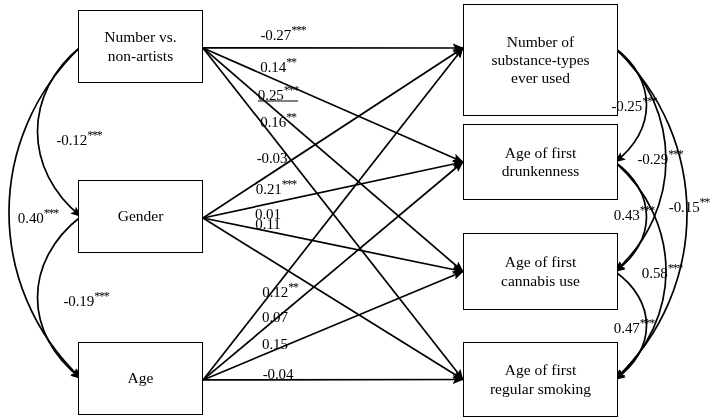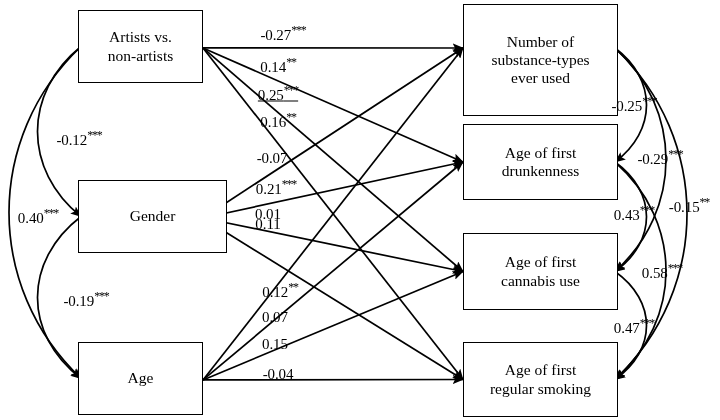--- a/index.html
+++ b/index.html
@@ -71,24 +71,24 @@
         <path d="M615,48 C683,109.4625 683,210.0375 615,271.5"></path>
         <path d="M615,48 C711,139.16250000000002 711,288.3375 615,379.5"></path>
         <path d="M615,162 C657,192.1125 657,241.3875 615,271.5"></path>
         <path d="M615,271.5 C657,301.2 657,349.8 615,379.5"></path>
         <path d="M615,162 C683,221.8125 683,319.6875 615,379.5"></path>
       </g>
   </svg>
 
   <div id="nodes">
       <div class="node" style="left: 78px; top: 10px; width: 125px; height: 73px;">
-        <span>Artists vs.
+        <span>Number vs.
 non-artists</span>
       </div>
-      <div class="node" style="left: 78px; top: 180px; width: 149px; height: 73px;">
+      <div class="node" style="left: 78px; top: 180px; width: 125px; height: 73px;">
         <span>Gender</span>
       </div>
       <div class="node" style="left: 78px; top: 342px; width: 125px; height: 73px;">
         <span>Age</span>
       </div>
       <div class="node" style="left: 463px; top: 4px; width: 155px; height: 112px;">
         <span>Number of
 substance-types
 ever used</span>
       </div>
@@ -103,21 +103,21 @@
       <div class="node" style="left: 463px; top: 342px; width: 155px; height: 75px;">
         <span>Age of first
 regular smoking</span>
       </div>
     </div>
   <div id="labels">
       <div class="lbl" style="left: 283px; top: 33px;">-0.27<sup>***</sup></div>
       <div class="lbl" style="left: 278px; top: 65px;">0.14<sup>**</sup></div>
       <div class="lbl" style="left: 278px; top: 93px; text-decoration: underline;">0.25<sup>***</sup></div>
       <div class="lbl" style="left: 278px; top: 120px;">0.16<sup>**</sup></div>
-      <div class="lbl" style="left: 272px; top: 158px;">-0.07</div>
+      <div class="lbl" style="left: 272px; top: 158px;">-0.03</div>
       <div class="lbl" style="left: 276px; top: 187px;">0.21<sup>***</sup></div>
       <div class="lbl" style="left: 268px; top: 214px;">0.01</div>
       <div class="lbl" style="left: 268px; top: 224px;">0.11</div>
       <div class="lbl" style="left: 280px; top: 290px;">0.12<sup>**</sup></div>
       <div class="lbl" style="left: 275px; top: 317px;">0.07</div>
       <div class="lbl" style="left: 275px; top: 344px;">0.15</div>
       <div class="lbl" style="left: 278px; top: 374px;">-0.04</div>
       <div class="lbl" style="left: 79px; top: 126px; margin-top: 12px;">-0.12<sup>***</sup></div>
       <div class="lbl" style="left: 38px; top: 216px;">0.40<sup>***</sup></div>
       <div class="lbl" style="left: 86px; top: 299px;">-0.19<sup>***</sup></div>

